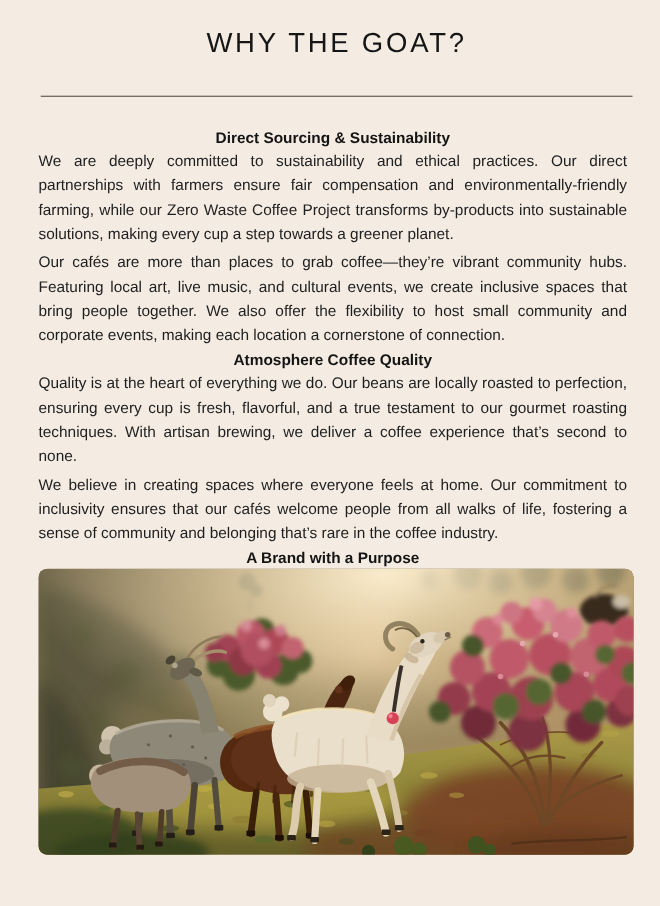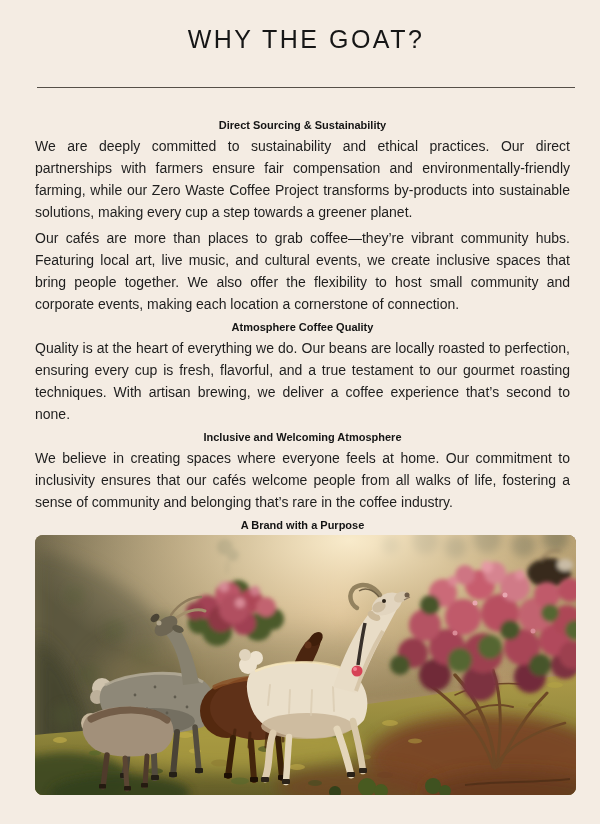--- a/index.html
+++ b/index.html
@@ -23,21 +23,21 @@
     margin:35px 25px 0 37px;
     border:none;
     border-top:1.5px solid #554f48;
     height:0;
   }
   .content{margin:29px 30px 0 35px;}
   section.sec{margin:0;}
   section.sec h3{
     margin:0 0 1px 0;
     text-align:center;
-    font-size:11px;
+    font-size:14px;
     line-height:17px;
     font-weight:bold;
     color:#141414;
   }
   section.sec p{
     margin:0 0 4px 0;
     font-size:14px;
     line-height:22px;
     text-align:justify;
     color:#1e1e1e;
@@ -65,21 +65,20 @@
       <p>We are deeply committed to sustainability and ethical practices. Our direct partnerships with farmers ensure fair compensation and environmentally-friendly farming, while our Zero Waste Coffee Project transforms by-products into sustainable solutions, making every cup a step towards a greener planet.</p>
     </section>
     <section class="sec">
       <p>Our cafés are more than places to grab coffee—they’re vibrant community hubs. Featuring local art, live music, and cultural events, we create inclusive spaces that bring people together. We also offer the flexibility to host small community and corporate events, making each location a cornerstone of connection.</p>
     </section>
     <section class="sec">
       <h3>Atmosphere Coffee Quality</h3>
       <p>Quality is at the heart of everything we do. Our beans are locally roasted to perfection, ensuring every cup is fresh, flavorful, and a true testament to our gourmet roasting techniques. With artisan brewing, we deliver a coffee experience that’s second to none.</p>
     </section>
     <section class="sec">
-      <h3>Inclusive and Welcoming Atmosphere</h3>
       <p>We believe in creating spaces where everyone feels at home. Our commitment to inclusivity ensures that our cafés welcome people from all walks of life, fostering a sense of community and belonging that’s rare in the coffee industry.</p>
     </section>
     <section class="sec">
       <h3>A Brand with a Purpose</h3>
     </section>
   </div>
 
   <figure class="photo">
     <svg viewBox="0 0 541 260" xmlns="http://www.w3.org/2000/svg">
       <defs>

